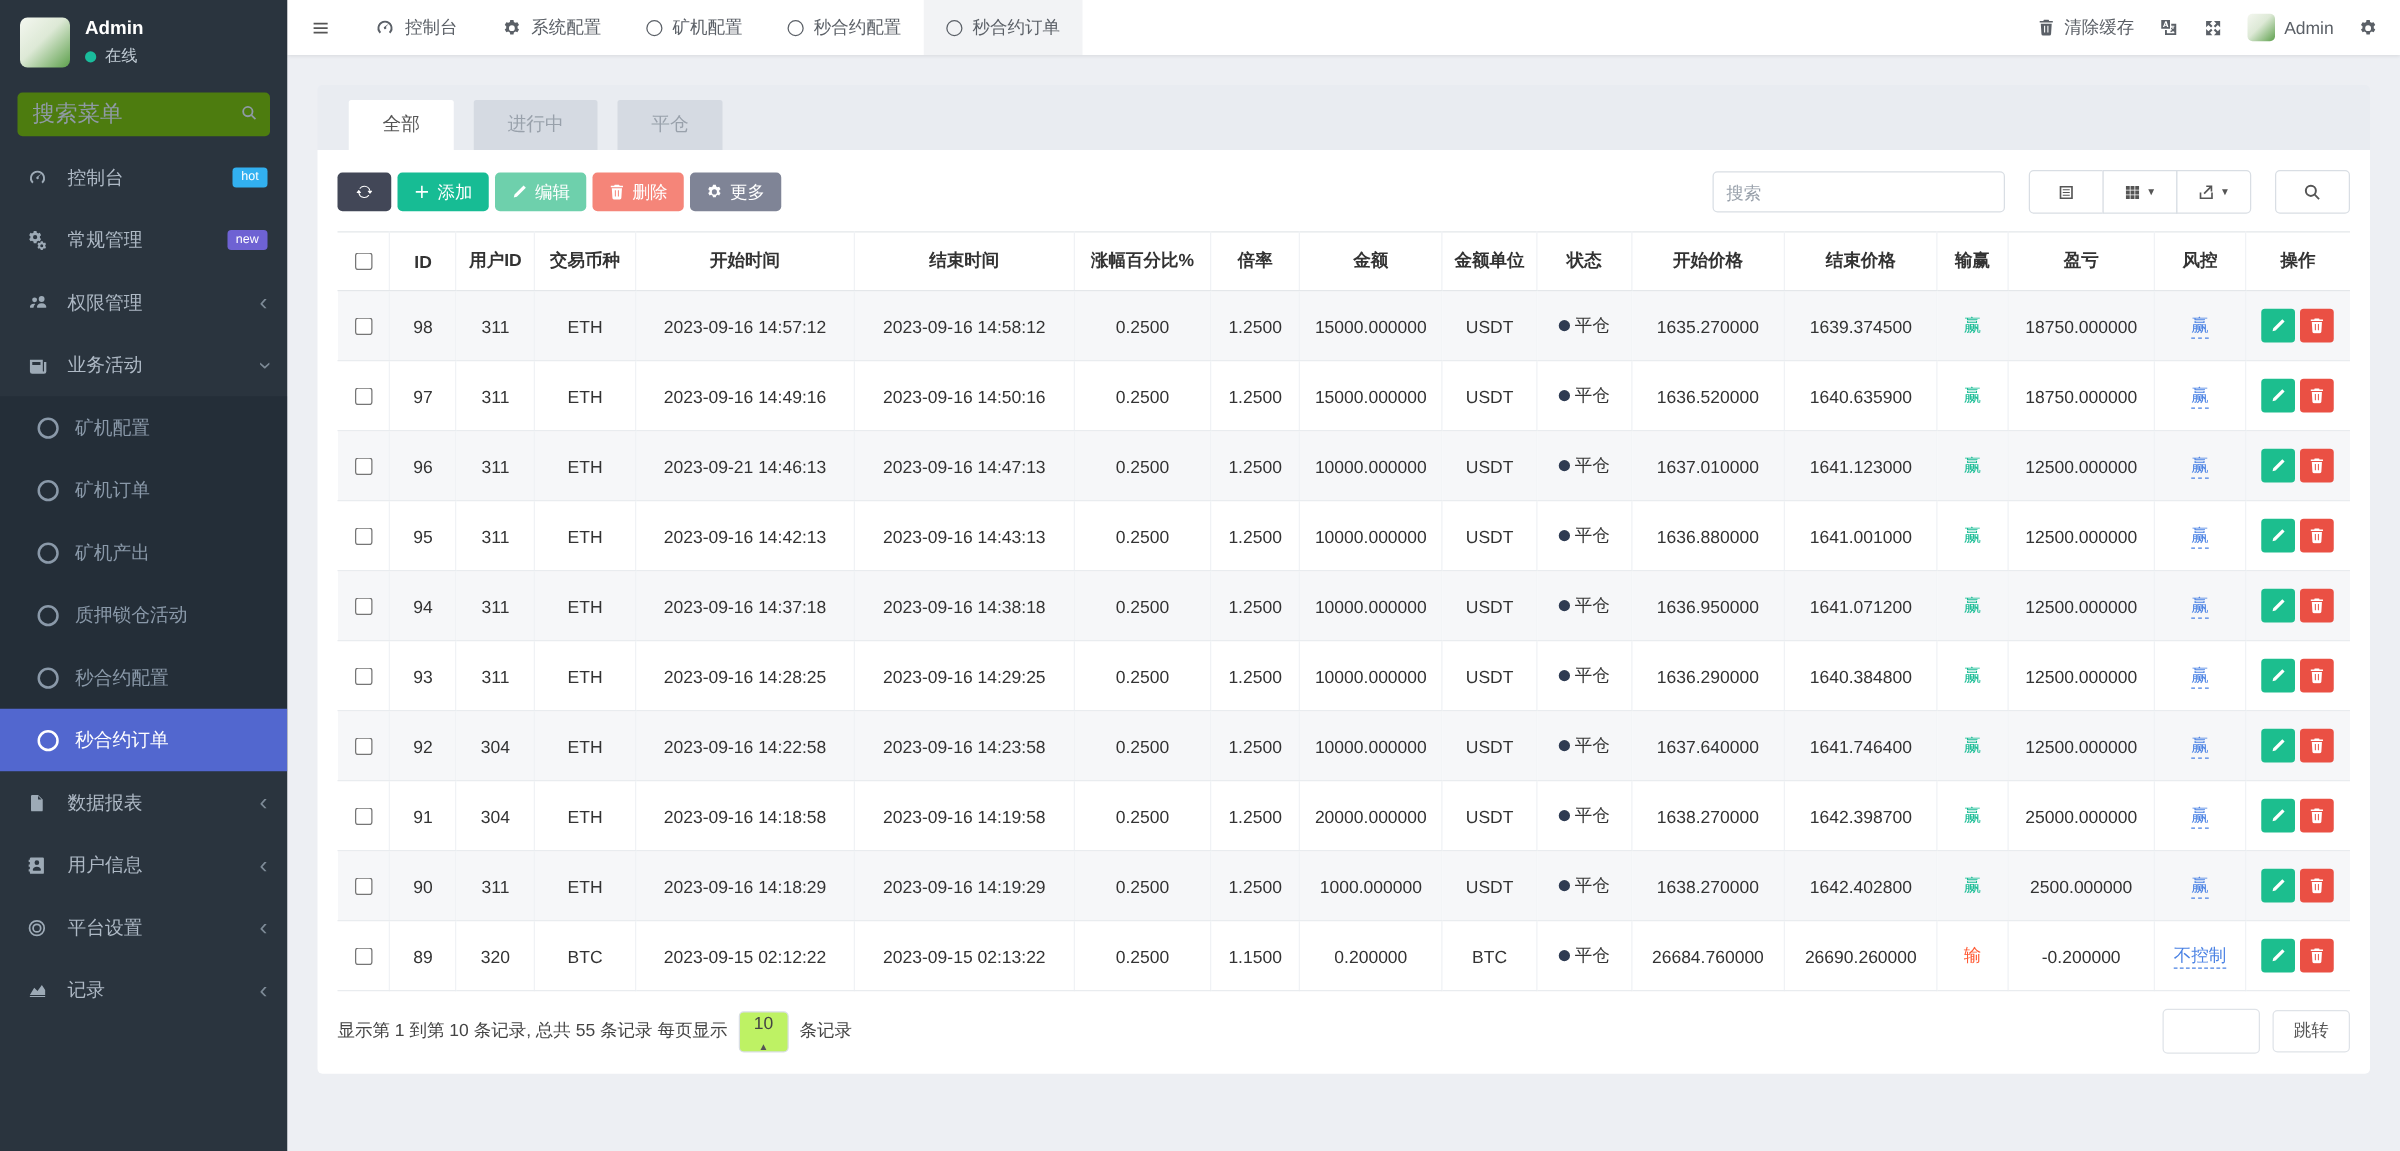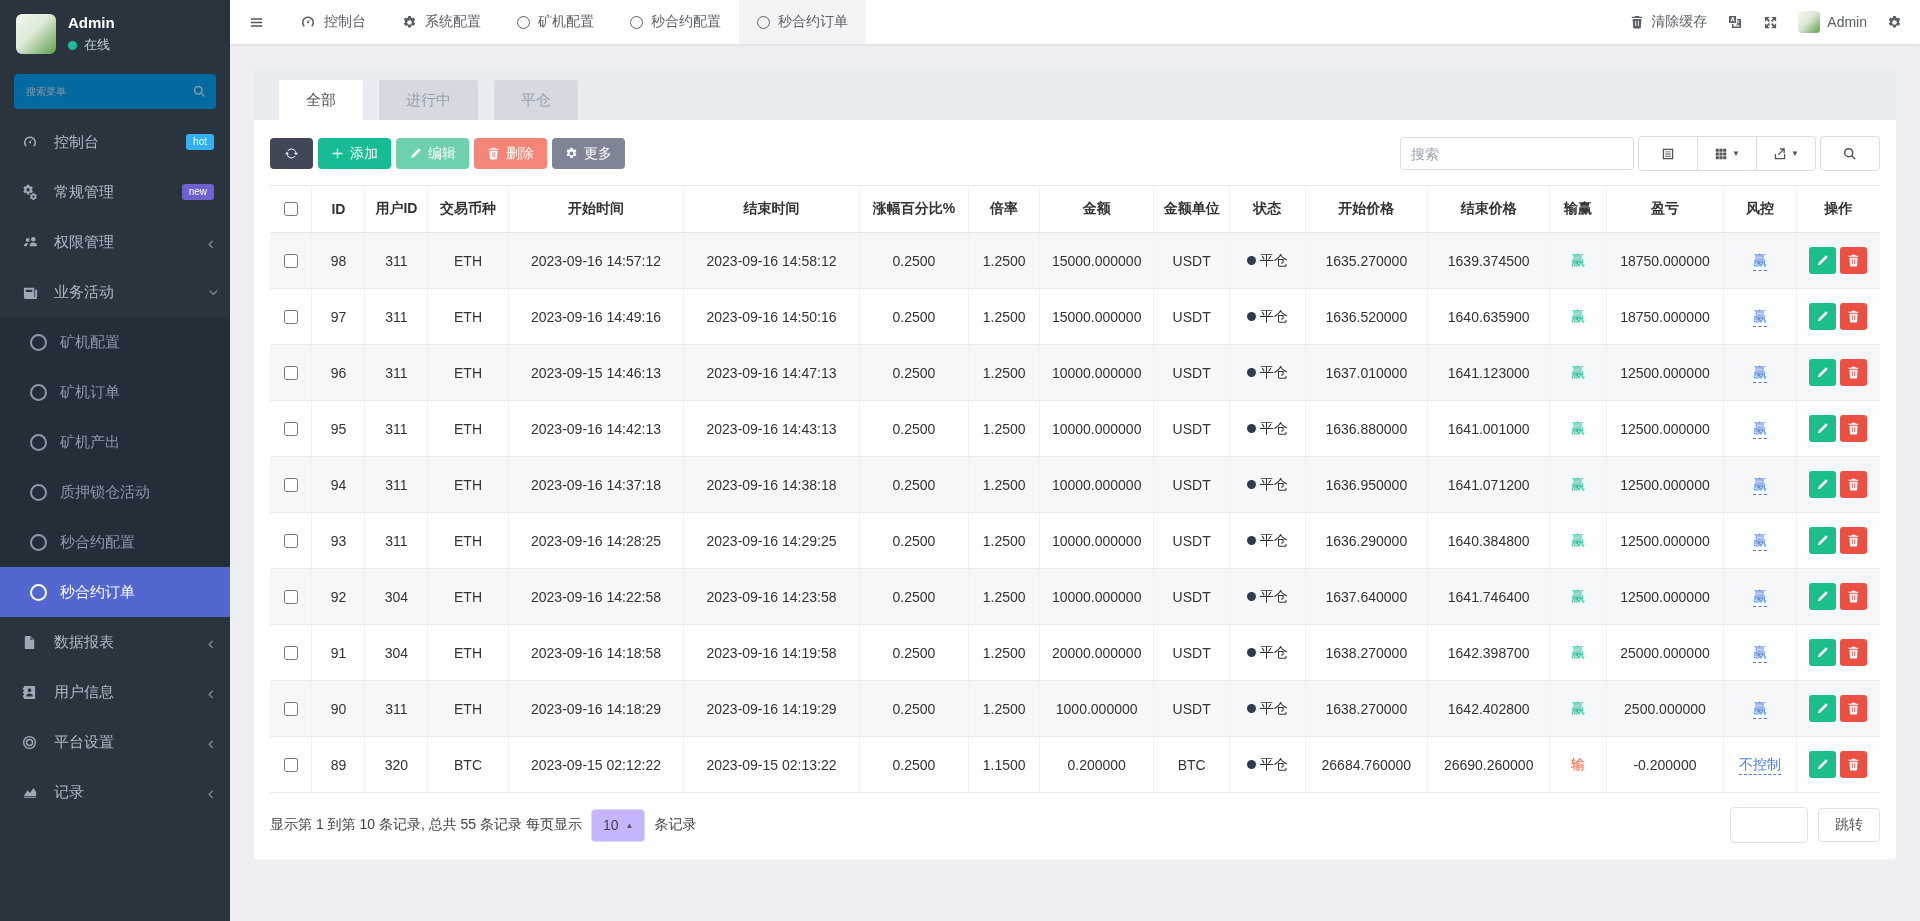--- a/index.html
+++ b/index.html
@@ -9,22 +9,22 @@
   
   .sidebar{width:230px;flex:none;background:#2a343e;display:flex;flex-direction:column;overflow:hidden;}
   .brand{height:44px;line-height:44px;text-align:center;color:#fff;font-size:19px;background:#232d38;flex:none;}
   .user-panel{display:flex;align-items:center;gap:12px;padding:14px 16px 10px;flex:none;}
   .avatar{width:40px;height:40px;border-radius:6px;flex:none;
     background:linear-gradient(135deg,#f4f7f0 0%,#dde9d6 45%,#5da04c 100%);}
   .user-meta .uname{color:#fff;font-weight:bold;font-size:15px;margin-bottom:5px;}
   .user-meta .ustatus{color:#c2cdd6;font-size:13px;display:flex;align-items:center;gap:7px;}
   .dot-online{width:9px;height:9px;border-radius:50%;background:var(--online);display:inline-block;}
   .menu-search{margin:10px 14px 8px;position:relative;flex:none;}
-  .menu-search input{width:100%;box-sizing:border-box;height:35px;background:#0369a1;border:none;border-radius:4px;
-    color:#cfd8e0;padding:0 32px 0 12px;font-size:10px;outline:none;font-family:inherit;}
+  .menu-search input{width:100%;box-sizing:border-box;height:35px;background:#4d7c0f;border:none;border-radius:4px;
+    color:#cfd8e0;padding:0 32px 0 12px;font-size:18px;outline:none;font-family:inherit;}
   .menu-search input::placeholder{color:#8f9aa5;}
   .menu-search .s-ico{position:absolute;right:10px;top:10px;color:#8f9aa5;}
   .menu{flex:1;overflow:hidden;font-size:15px;}
   .m-item{height:50px;display:flex;align-items:center;padding:0 16px 0 22px;color:#aeb9c5;cursor:pointer;}
   .m-item .ico{width:20px;height:16px;margin-right:12px;color:#9daab6;display:flex;align-items:center;}
   .badge{margin-left:auto;font-size:10px;color:#fff;border-radius:3px;padding:3px 7px;line-height:1;}
   .chev{margin-left:auto;color:#7d8a96;font-size:19px;line-height:1;}
   .chev.down{transform:rotate(-90deg);}
   .submenu{background:#242e38;}
   .sub-item{height:50px;display:flex;align-items:center;padding-left:30px;color:#8a99a9;cursor:pointer;font-size:15px;}
@@ -57,21 +57,21 @@
   .toolbar{display:flex;justify-content:space-between;align-items:center;margin-bottom:14px;}
   .tb-left{display:flex;align-items:center;}
   .btn{height:31px;border:none;border-radius:4px;color:#fff;font-size:14px;padding:0 13px;margin-right:5px;
     display:inline-flex;align-items:center;gap:6px;cursor:pointer;font-family:inherit;}
   .btn svg{width:13px;height:13px;fill:#fff;}
   .btn-refresh{background:var(--dark-btn);padding:0 15px;}
   .btn-add{background:var(--green);}
   .btn-edit{background:var(--edit-btn);}
   .btn-del{background:var(--delete-btn);}
   .btn-more{background:var(--more-btn);}
-  .tb-right{display:flex;align-items:center;gap:4px;}
+  .tb-right{display:flex;align-items:center;gap:19px;}
   .search-input{width:212px;height:31px;border:1px solid #d9dee4;border-radius:4px;padding:0 10px;font-size:14px;
     color:#555;outline:none;font-family:inherit;}
   .search-input::placeholder{color:#9aa2ac;}
   .btn-grp{display:inline-flex;}
   .gbtn{height:33px;min-width:40px;background:#fff;border:1px solid #d9dee4;display:inline-flex;align-items:center;
     justify-content:center;gap:4px;padding:0 9px;color:#555;cursor:pointer;margin-left:-1px;}
   .gbtn svg{width:14px;height:14px;fill:#555;}
   .gbtn:first-child{border-radius:4px 0 0 4px;margin-left:0;}
   .gbtn:last-child{border-radius:0 4px 4px 0;}
   .gbtn.single{border-radius:4px;margin-left:0;}
@@ -90,21 +90,21 @@
   .act{width:27px;height:27px;border:none;border-radius:3px;display:inline-flex;align-items:center;
     justify-content:center;margin:0 2px;cursor:pointer;}
   .act svg{width:13px;height:13px;fill:#fff;}
   .act-edit{background:var(--edit-action);}
   .act-del{background:var(--delete-action);}
   input[type=checkbox]{width:14px;height:14px;cursor:pointer;}
 
   .table-footer{display:flex;justify-content:space-between;align-items:center;margin-top:14px;font-size:14px;color:#444;}
   .tf-left{display:flex;align-items:center;}
   .page-size{display:inline-flex;align-items:center;gap:7px;border:1px solid #d9dee4;border-radius:4px;height:31px;
-    padding:0 11px;margin:0 9px;background:#c4b5fd;cursor:pointer;}
+    padding:0 11px;margin:0 9px;background:#bef264;cursor:pointer;flex-direction:column;}
   .page-size .caret{font-size:8px;}
   .tf-right{display:flex;align-items:center;}
   .pager{display:flex;}
   .pg{min-width:36px;height:34px;padding:0 6px;border:1px solid #dfe3e8;margin-left:-1px;display:flex;
     align-items:center;justify-content:center;color:#687689;background:#fff;cursor:pointer;box-sizing:border-box;}
   .pg.prev,.pg.next{padding:0 17px;}
   .pg.prev{border-radius:4px 0 0 4px;margin-left:0;}
   .pg.next{border-radius:0 4px 4px 0;}
   .pg.active{background:var(--pager-active);border-color:var(--pager-active);color:#fff;}
   .jump-input{width:72px;height:32px;border:1px solid #dfe3e8;border-radius:4px;margin:0 10px 0 18px;outline:none;}
@@ -484,21 +484,21 @@
                     <svg viewBox="0 0 16 16">
                       <path d="M5.5 1.5A.5.5 0 0 1 6 1h4a.5.5 0 0 1 .5.5V2H14v1.5H2V2h3.5v-.5zM3 4.5h10L12.4 14a1.5 1.5 0 0 1-1.5 1.4H5.1A1.5 1.5 0 0 1 3.6 14L3 4.5zm3 2v6h1v-6H6zm3 0v6h1v-6H9z"></path>
                     </svg>
                   </button></td>
               </tr>
               <tr>
                 <td><input type="checkbox" style=""></td>
                 <td>96</td>
                 <td>311</td>
                 <td>ETH</td>
-                <td>2023-09-15 14:46:13</td>
+                <td>2023-09-21 14:46:13</td>
                 <td>2023-09-16 14:47:13</td>
                 <td>0.2500</td>
                 <td>1.2500</td>
                 <td>10000.000000</td>
                 <td>USDT</td>
                 <td><span class="st-dot"></span><span>平仓</span></td>
                 <td>1637.010000</td>
                 <td>1641.123000</td>
                 <td><span class="res-win">赢</span></td>
                 <td>12500.000000</td>

